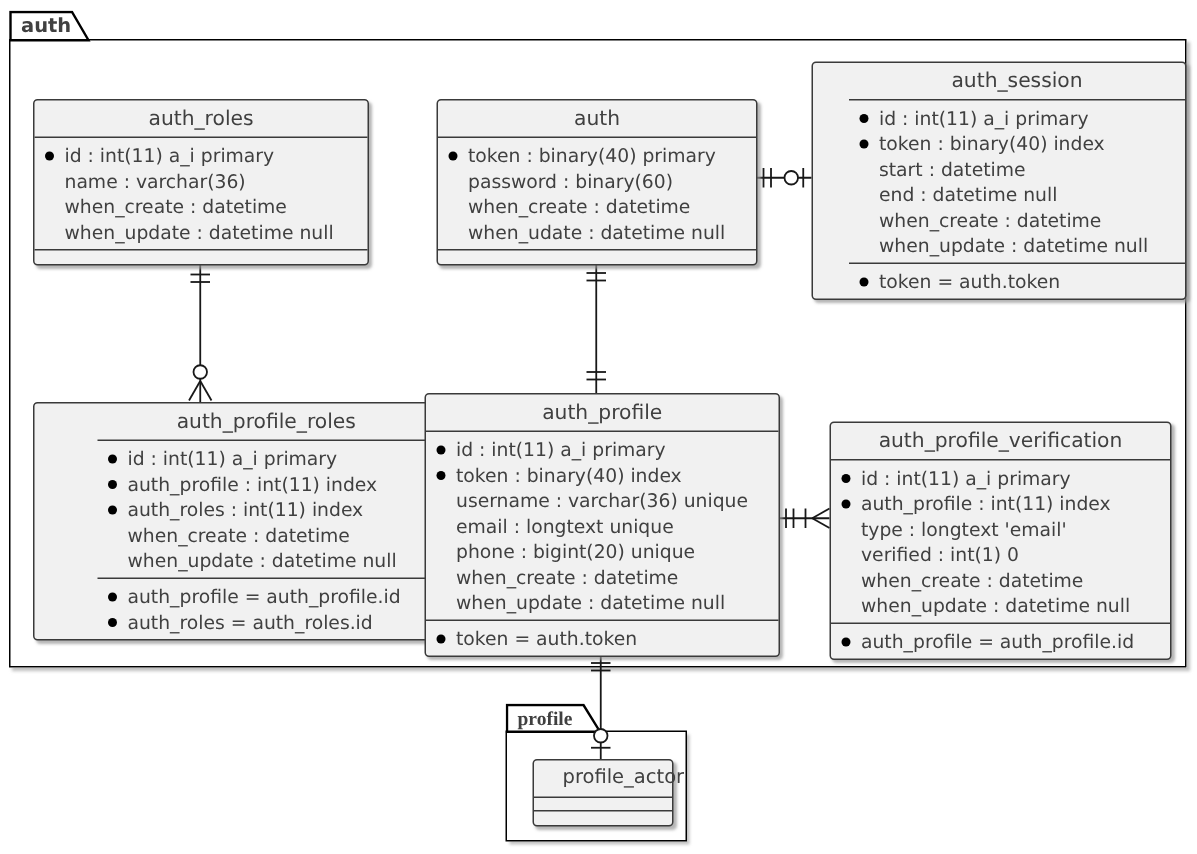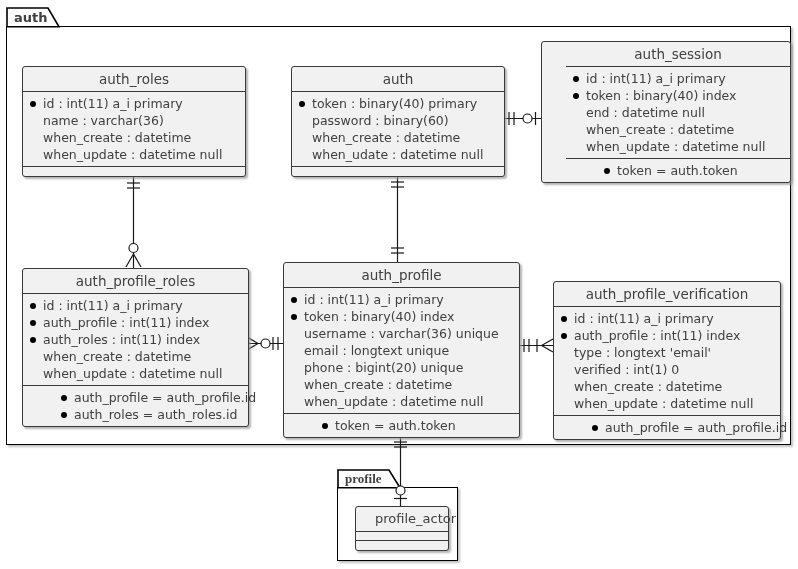--- a/index.html
+++ b/index.html
@@ -30,30 +30,30 @@
     position:absolute; z-index:3; background:#F1F1F1;
     border:1px solid #3a3a3a; border-radius:3px;
     box-shadow:2px 2px 2px rgba(150,150,150,.7);
     font-size:12.5px;
   }
   .table-title {
     text-align:center; padding:4px 4px; line-height:16px; font-size:13.5px;
     border-bottom:1px solid #3a3a3a; white-space:nowrap;
   }
   .section-rows { padding:3px 5px; border-bottom:1px solid #3a3a3a; min-height:2px; }
-  .section-cons { padding:3px 5px; min-height:3px;margin-left:31px; }
+  .section-cons { padding:3px 5px; min-height:3px; }
   .row { display:flex; align-items:center; line-height:17px; white-space:nowrap; }
   .bullet { flex:none; width:6px; height:6px; border-radius:50%; background:#000; margin:0 7px 0 2px; }
   .bullet.nokey { background:transparent; }
   .row-text { flex:none; }
   
   #tbl-auth_roles               { left:22px;  top:66px;  width:222px; }
   #tbl-auth                     { left:291px; top:66px;  width:212px; }
   #tbl-auth_session             { left:541px; top:41px;  width:224px;padding-left:24px; }
-  #tbl-auth_profile_roles       { left:22px;  top:268px; width:225px; }
+  #tbl-auth_profile_roles       { left:22px;  top:268px; width:225px;padding-left:42px; }
   #tbl-auth_profile             { left:283px; top:262px; width:235px; }
   #tbl-auth_profile_verification{ left:553px; top:281px; width:226px; }
   #tbl-profile_actor            { left:355px; top:506px; width:92px;  }
   #tbl-profile_actor .table-title { font-size:13px; padding:4px 19px; }
   svg .ln { stroke:#181818; stroke-width:1.2; fill:none; }
   svg .crc { stroke:#181818; stroke-width:1.2; fill:#fff; }
 </style>
 </head>
 <body>
 
@@ -176,20 +176,24 @@
           <div class="row">
             <span class="bullet"></span>
             <span class="row-text">id : int(11) a_i primary</span>
           </div>
           <div class="row">
             <span class="bullet"></span>
             <span class="row-text">token : binary(40) index</span>
           </div>
           <div class="row">
             <span class="bullet nokey"></span>
+            <span class="row-text">start : datetime</span>
+          </div>
+          <div class="row">
+            <span class="bullet nokey"></span>
             <span class="row-text">end : datetime null</span>
           </div>
           <div class="row">
             <span class="bullet nokey"></span>
             <span class="row-text">when_create : datetime</span>
           </div>
           <div class="row">
             <span class="bullet nokey"></span>
             <span class="row-text">when_update : datetime null</span>
           </div>

